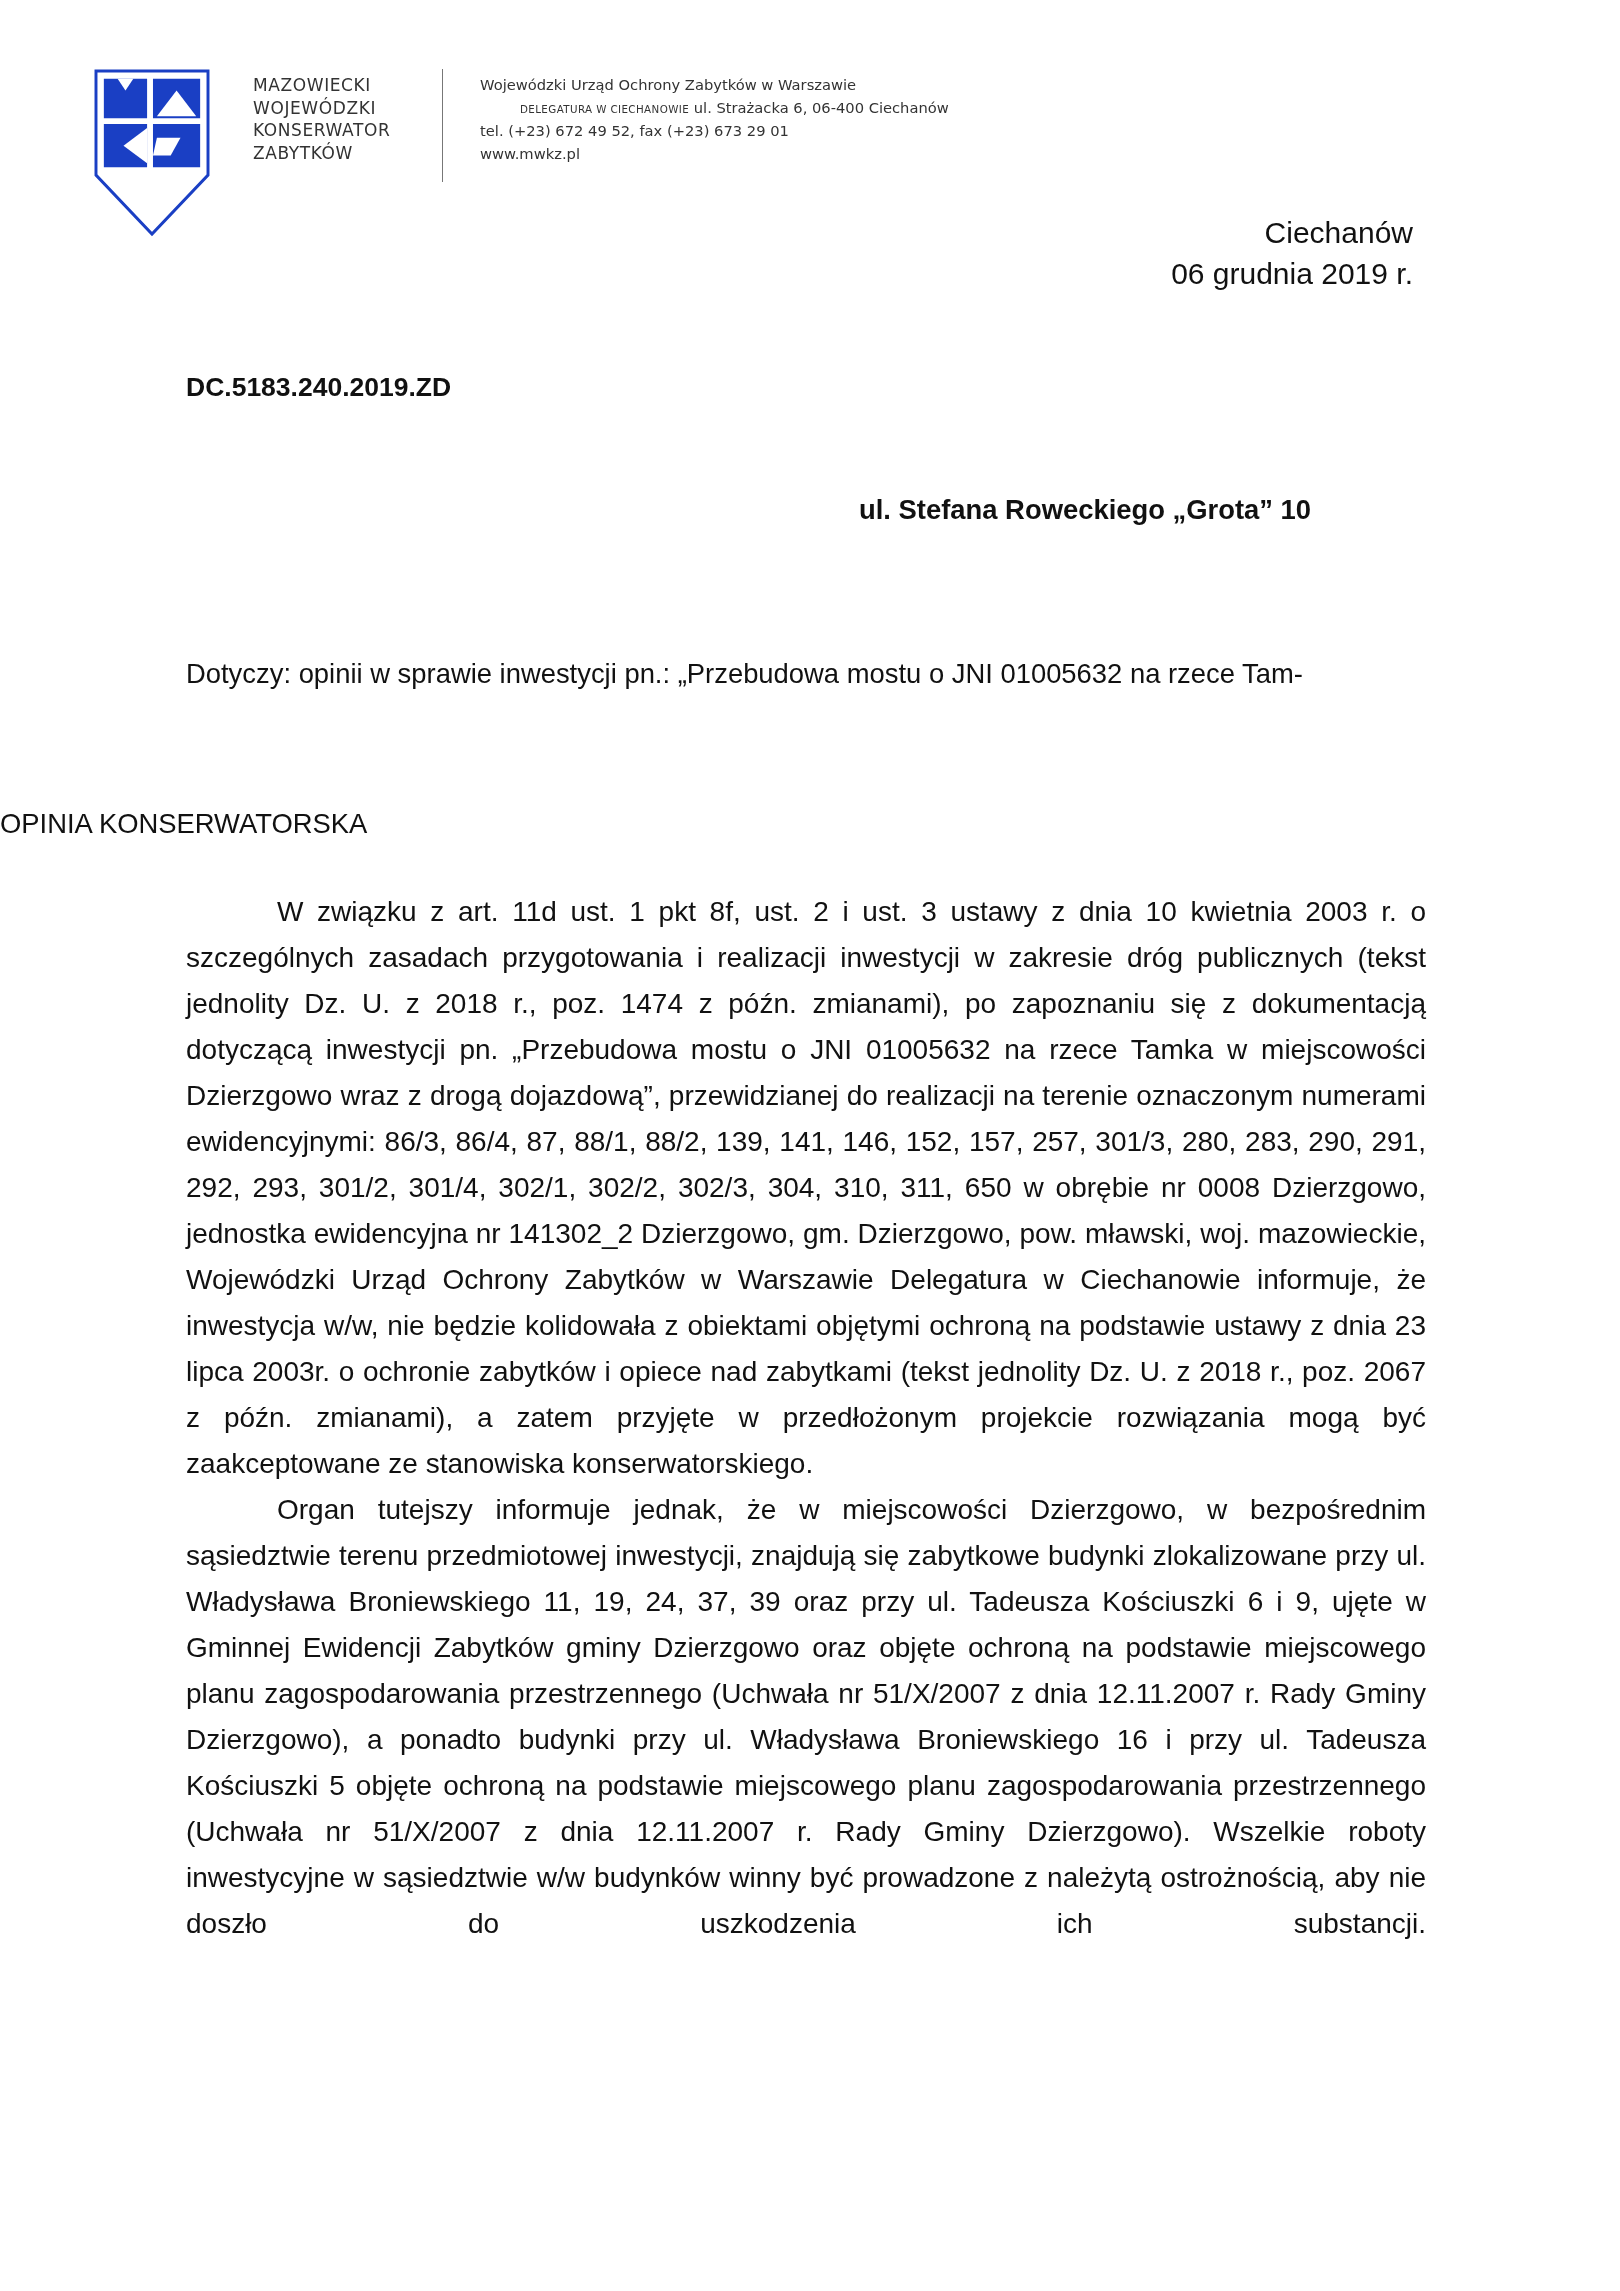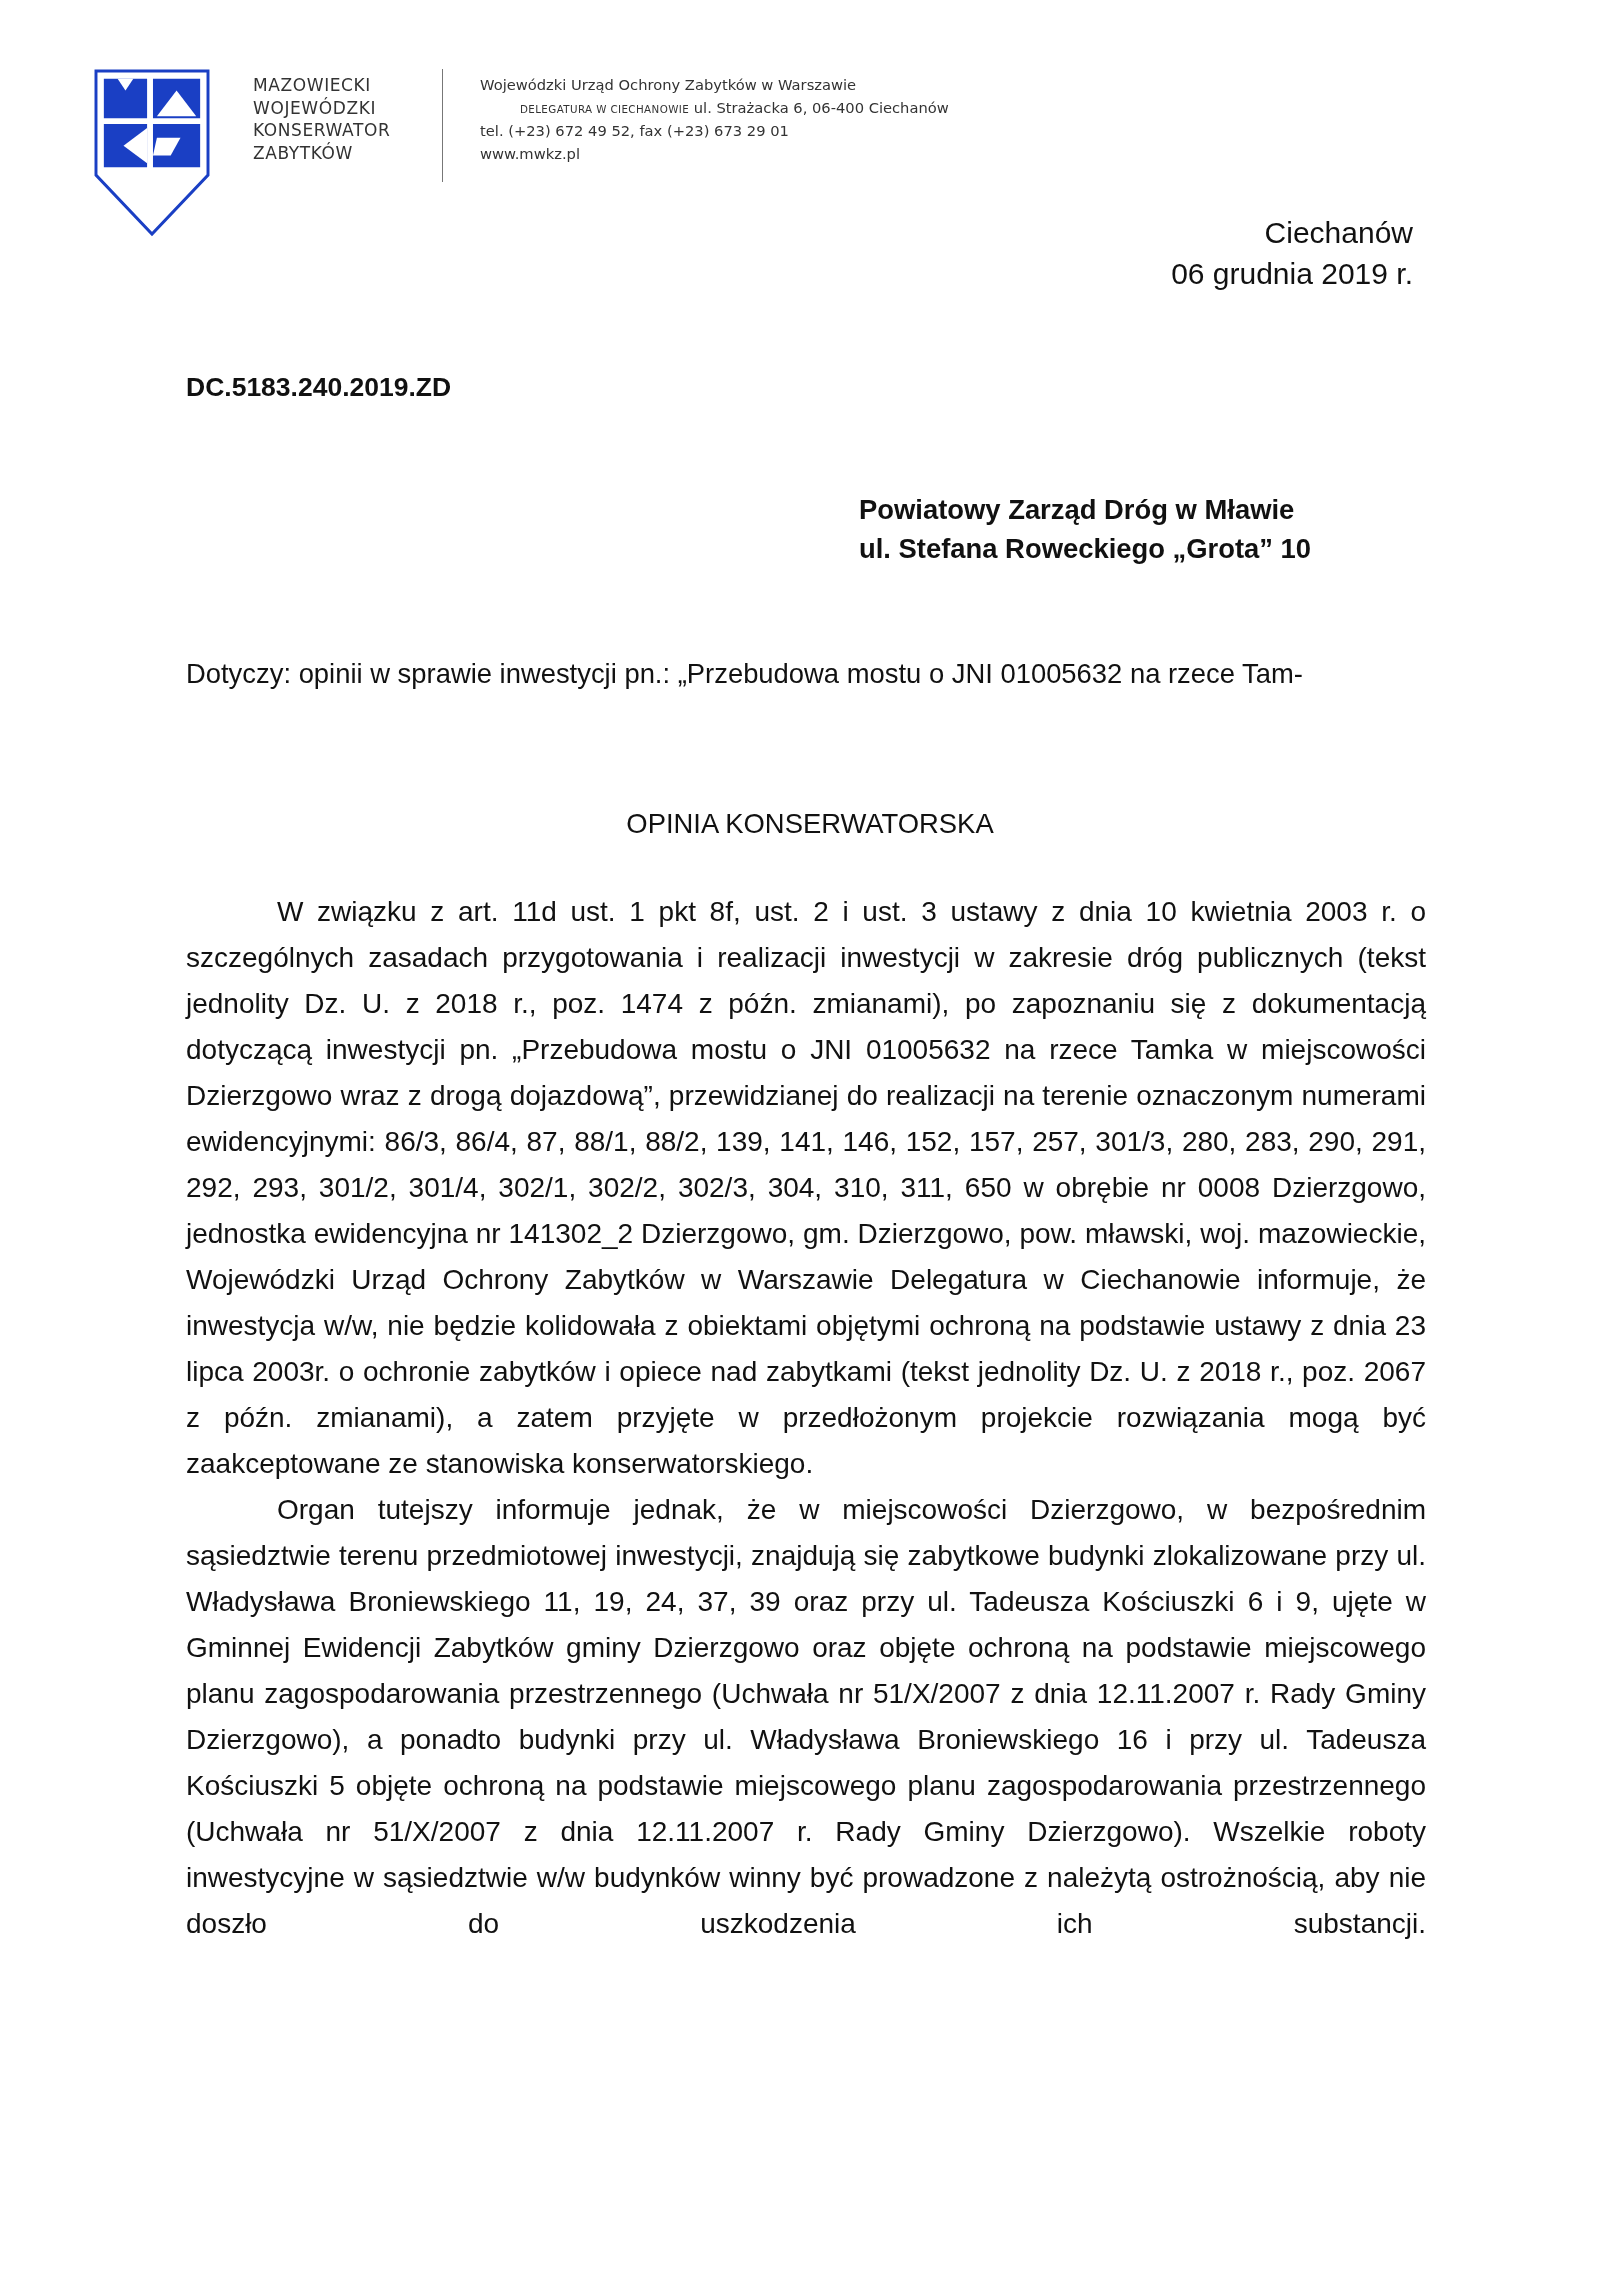--- a/index.html
+++ b/index.html
@@ -12,21 +12,21 @@
   .contact { left: 480px; top: 74px; font-family: "DejaVu Sans", sans-serif; font-size: 14.7px; line-height: 22.5px; color: #333; }
   .contact div { white-space: nowrap; }
   .contact .smallcaps { font-size: 10.3px; letter-spacing: 0.4px; margin-left: 40px; }
   .main { font-family: "Liberation Sans", sans-serif; font-size: 30px; color: #111; }
   .place-date { right: 207px; top: 212px; text-align: right; line-height: 41px; }
   .ref { left: 186px; top: 372px; font-weight: bold; font-size: 26.5px; }
   .addressee { left: 859px; top: 490px; font-weight: bold; line-height: 39px; font-size: 27.4px; }
   .subject { left: 186px; top: 653px; width: 1215px; line-height: 41px; font-size: 27.4px; }
   .subject .label { font-weight: normal; }
   .subject .line2 { padding-left: 147px; display: block; }
-  .title { left: 0; width: 1620px; top: 808px; text-align: center; font-size: 27.4px; }
+  .title { left: 0; width: 1620px; top: 808px; text-align: left; font-size: 27.4px; }
   .body-text { left: 186px; top: 889px; width: 1240px; font-size: 28px; line-height: 46px; text-align: justify; }
   .body-text p { margin: 0; text-indent: 91px; }
   .body-text p.last-justify { text-align-last: justify; }
 </style>
 </head>
 <body>
 
 <div class="abs logo">
   <svg width="116" height="169" viewBox="0 0 118 172">
     <path d="M2 2 H116 V108 L59 168 L2 108 Z" fill="#ffffff" stroke="#1a3fc4" stroke-width="3"></path>
@@ -65,21 +65,20 @@
 </div>
 
 <div class="abs main place-date">
   <div>Ciechanów</div>
   <div>06 grudnia 2019 r.</div>
 </div>
 
 <div class="abs main ref">DC.5183.240.2019.ZD</div>
 
 <div class="abs main addressee">
-  <div>Powiatowy Zarząd Dróg w Mławie</div>
   <div>ul. Stefana Roweckiego „Grota” 10</div>
 </div>
 
 <div class="abs main subject">
   <span class="label">Dotyczy:</span>
   <span>opinii w sprawie inwestycji pn.: „Przebudowa mostu o JNI 01005632 na rzece Tam-</span>
 </div>
 
 <div class="abs main title">OPINIA KONSERWATORSKA</div>
 

